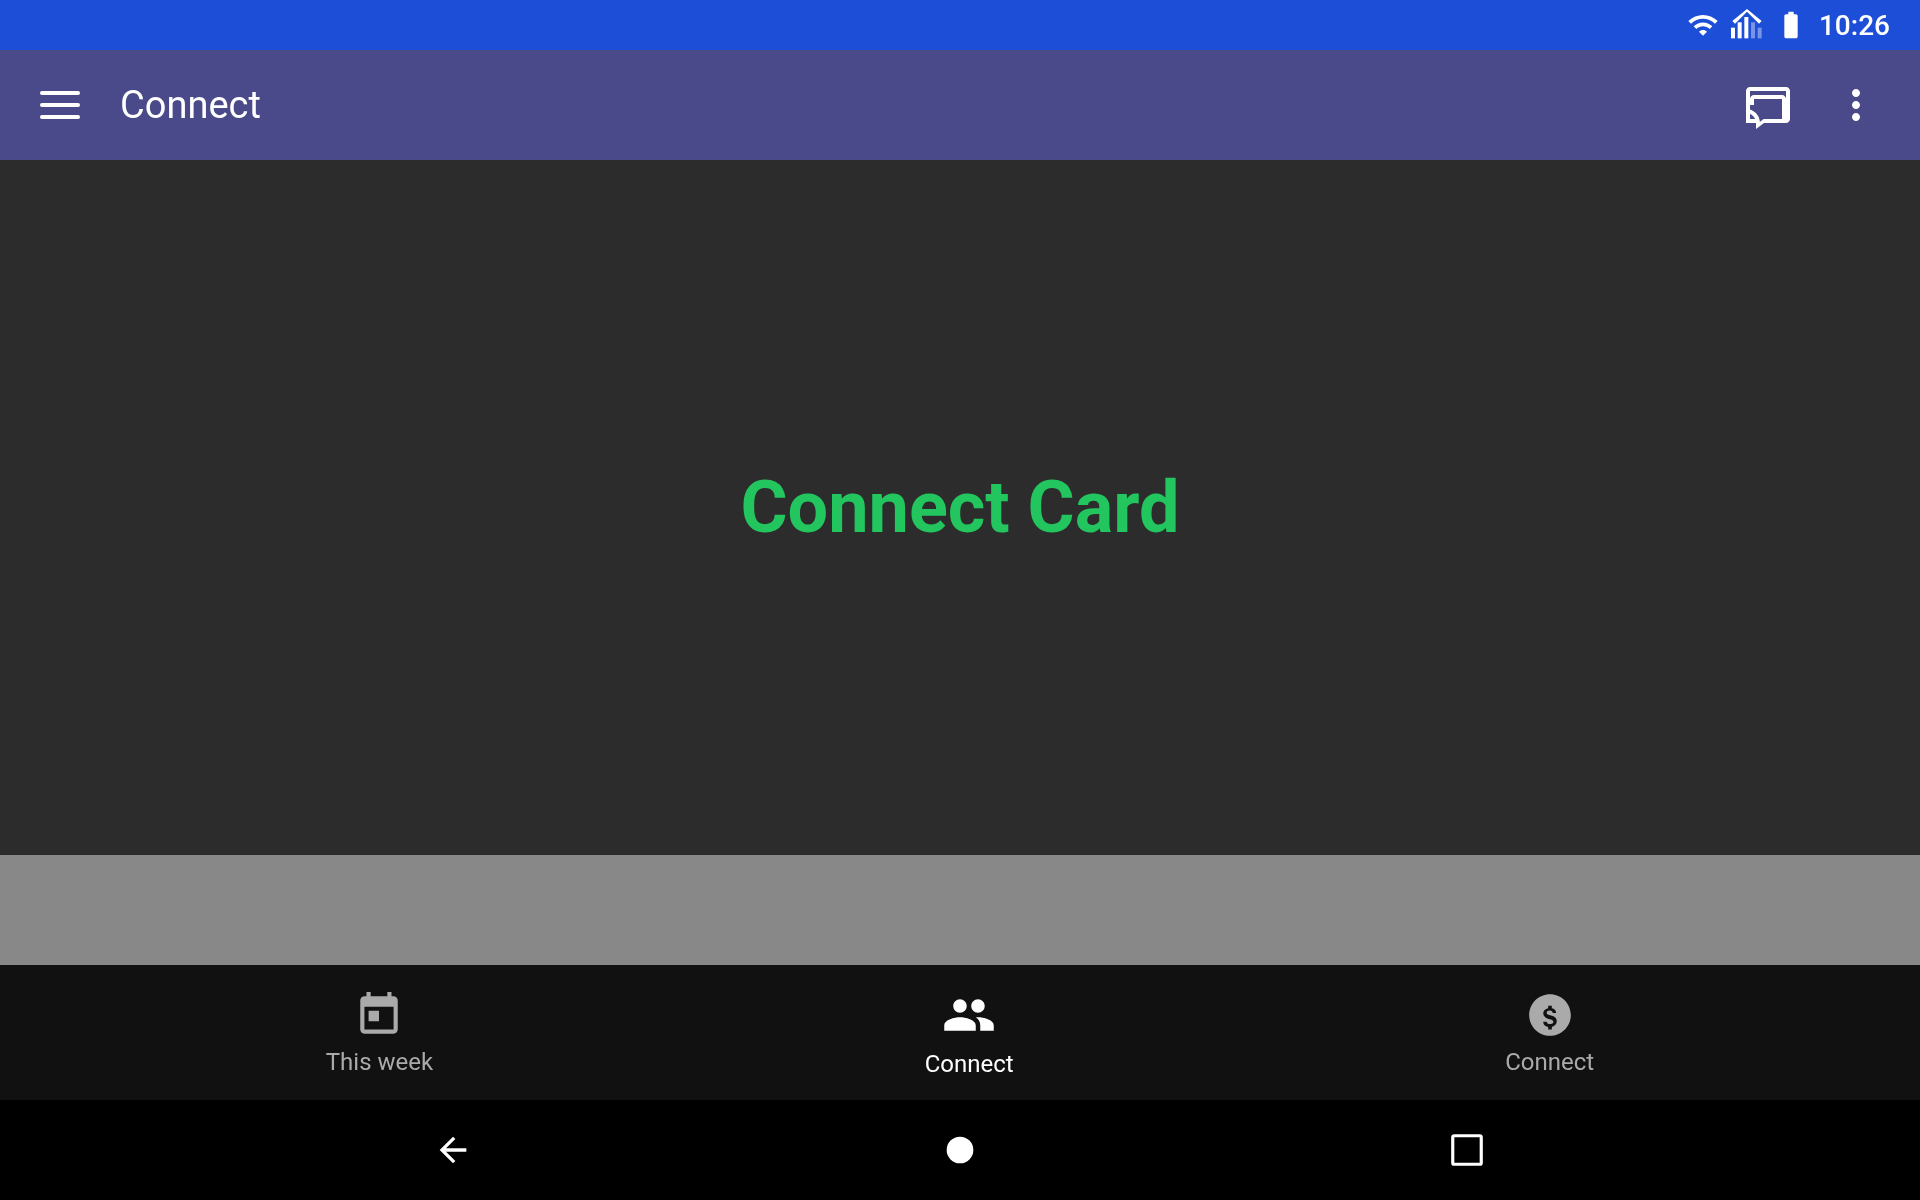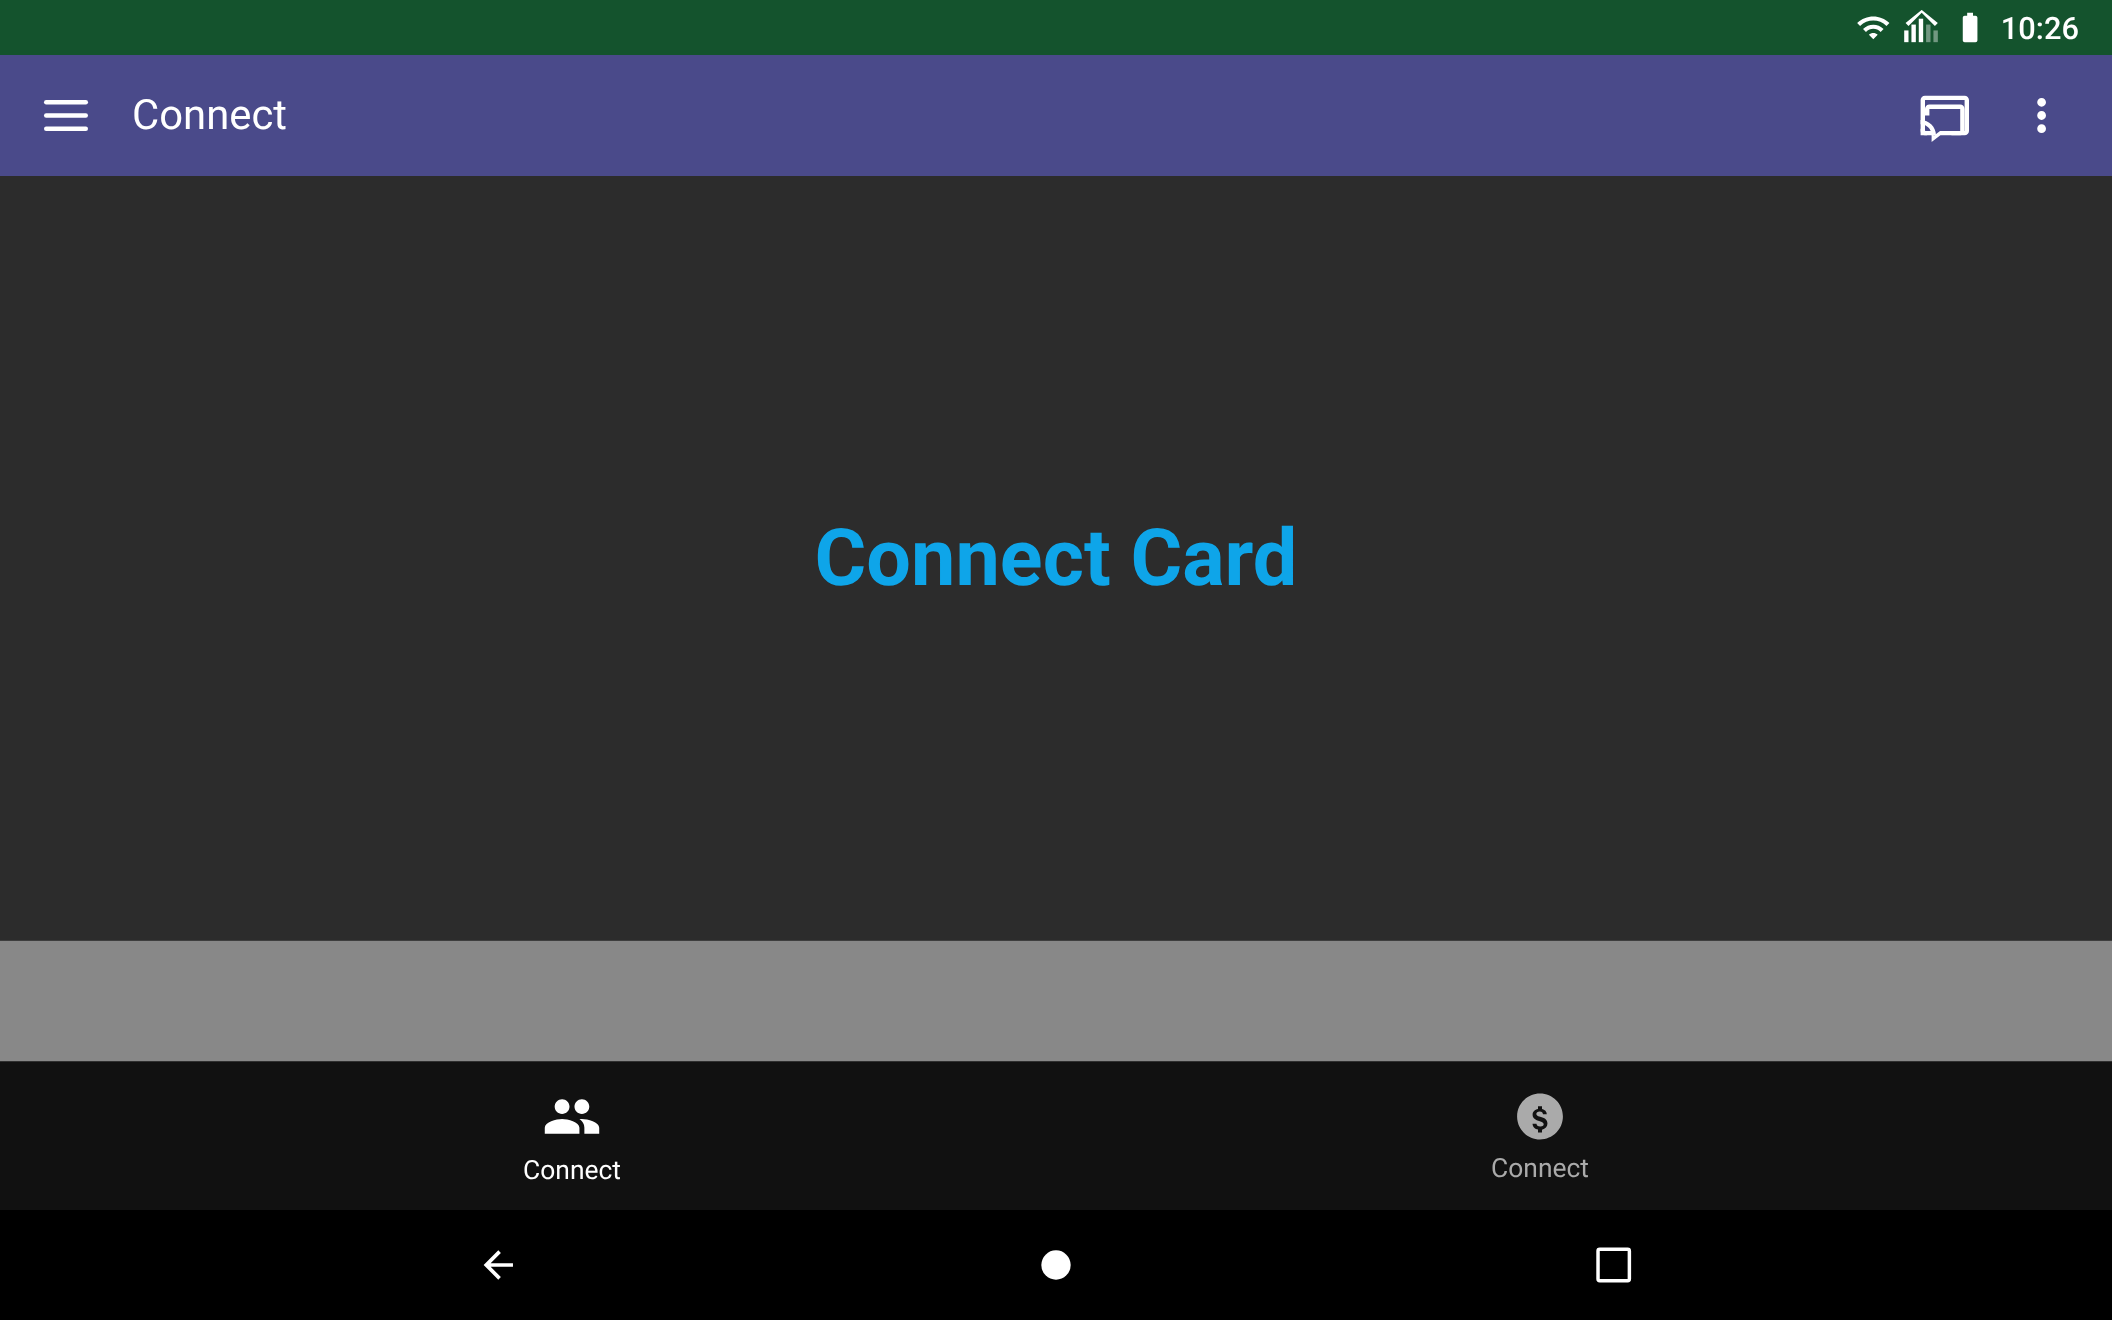--- a/index.html
+++ b/index.html
@@ -15,21 +15,21 @@
       overflow: hidden;
       background: #1a1a1a;
       display: flex;
       flex-direction: column;
     }
 
     
     .status-bar {
       width: 100%;
       height: 50px;
-      background: #14532d;
+      background: #1d4ed8;
       display: flex;
       align-items: center;
       justify-content: flex-end;
       padding: 0 30px;
       gap: 16px;
     }
 
     .status-icons {
       display: flex;
       align-items: center;
@@ -100,21 +100,21 @@
     .main-content {
       flex: 1;
       background: #2c2c2c;
       display: flex;
       align-items: center;
       justify-content: center;
       position: relative;
     }
 
     .connect-card-title {
-      color: #0ea5e9;
+      color: #22c55e;
       font-size: 72px;
       font-weight: 700;
     }
 
     
     .grey-area {
       width: 100%;
       height: 110px;
       background: #888888;
     }
@@ -238,20 +238,26 @@
 </div>
 
 <div class="main-content">
   <h1 class="connect-card-title">Connect Card</h1>
 </div>
 
 <div class="grey-area"></div>
 
 <div class="bottom-nav">
 
+  <button class="nav-item">
+    <svg width="50" height="50" viewBox="0 0 24 24" fill="#aaaaaa">
+      <path d="M19 3h-1V1h-2v2H8V1H6v2H5c-1.11 0-1.99.9-1.99 2L3 19c0 1.1.89 2 2 2h14c1.1 0 2-.9 2-2V5c0-1.1-.9-2-2-2zm0 16H5V8h14v11zM7 10h5v5H7z"></path>
+    </svg>
+    <span class="nav-label">This week</span>
+  </button>
 
 
   <button class="nav-item active">
     <svg width="54" height="54" viewBox="0 0 24 24" fill="white">
       <path d="M16 11c1.66 0 2.99-1.34 2.99-3S17.66 5 16 5c-1.66 0-3 1.34-3 3s1.34 3 3 3zm-8 0c1.66 0 2.99-1.34 2.99-3S9.66 5 8 5C6.34 5 5 6.34 5 8s1.34 3 3 3zm0 2c-2.33 0-7 1.17-7 3.5V19h14v-2.5c0-2.33-4.67-3.5-7-3.5zm8 0c-.29 0-.62.02-.97.05 1.16.84 1.97 1.97 1.97 3.45V19h6v-2.5c0-2.33-4.67-3.5-7-3.5z"></path>
     </svg>
     <span class="nav-label">Connect</span>
   </button>
 
   <button class="nav-item">

